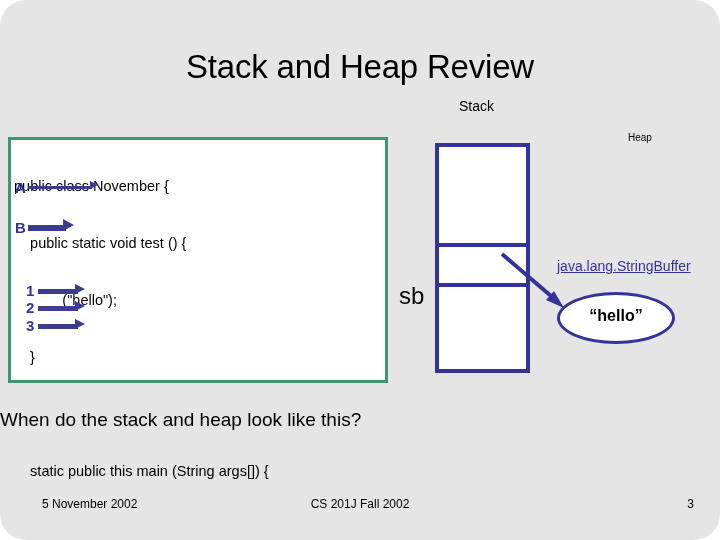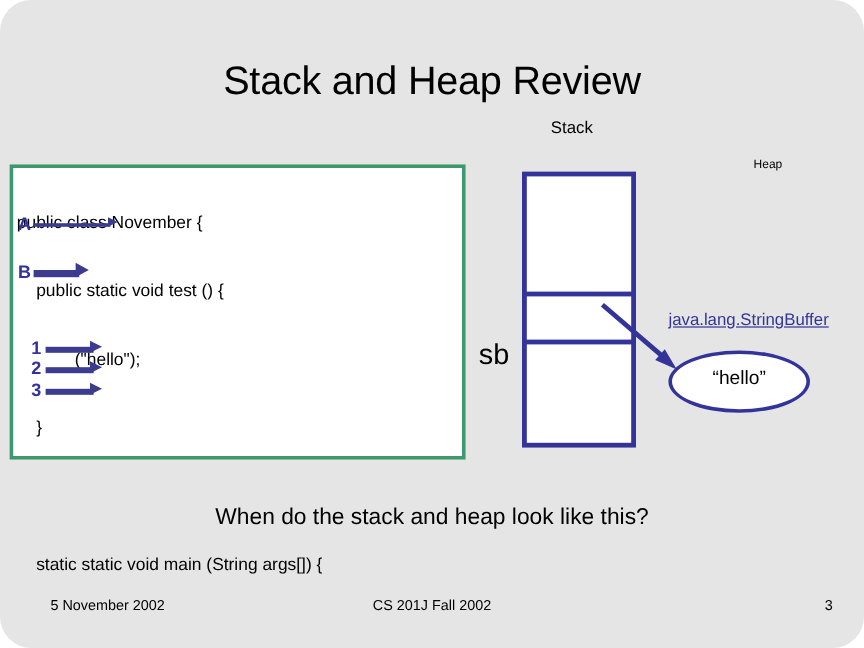--- a/index.html
+++ b/index.html
@@ -185,39 +185,39 @@
   #heap-ellipse-text {
     position: absolute;
     left: 557px;
     top: 306px;
     width: 118px;
     text-align: center;
     font-size: 16px;
     line-height: 20px;
     color: #000000;
     white-space: nowrap;
+    font-weight: bold;
   }
 
   
   #heap-pointer-svg {
     position: absolute;
     left: 500px;
     top: 250px;
     width: 80px;
     height: 70px;
     overflow: visible;
   }
 
   
   #question-line {
     position: absolute;
     left: 0;
-    top: 420px;
+    top: 408px;
     width: 720px;
-    text-align: center;
     font-size: 19px;
     line-height: 24px;
     color: #000000;
     white-space: nowrap;
   }
 
   
   #footer { position: absolute; left: 0; top: 496px; width: 576px; height: 20px; }
   .footer-cell {
     position: absolute;
@@ -240,21 +240,21 @@
   <div class="col-heading" id="stack-heading">Stack</div>
   <div class="col-heading" id="heap-heading">Heap</div>
 
   <div id="code-box"></div>
   <div id="code-text">
     <span class="code-line">public class November {</span>
     <span class="code-line">    public static void test () {</span>
     <span class="code-line">            ("hello");</span>
     <span class="code-line">    }</span>
     <span class="code-gap"></span>
-    <span class="code-line">    static static void main (String args[]) {</span>
+    <span class="code-line">    static public this main (String args[]) {</span>
     
     
     
     
   </div>
 
   <div class="arrow-label" id="label-a">A</div>
   <div class="arrow" id="arrow-a-shaft"></div>
   <div class="arrow-head" id="arrow-a-head"></div>
 

